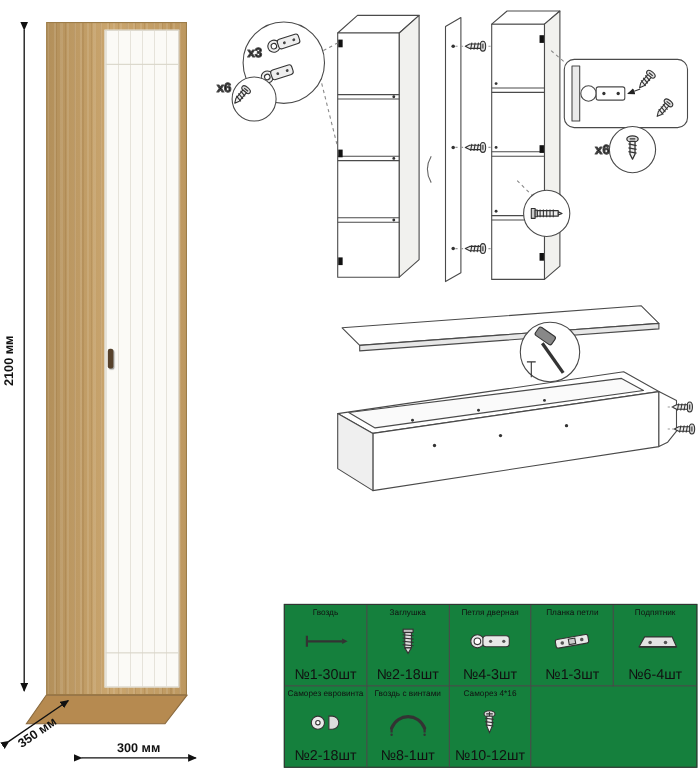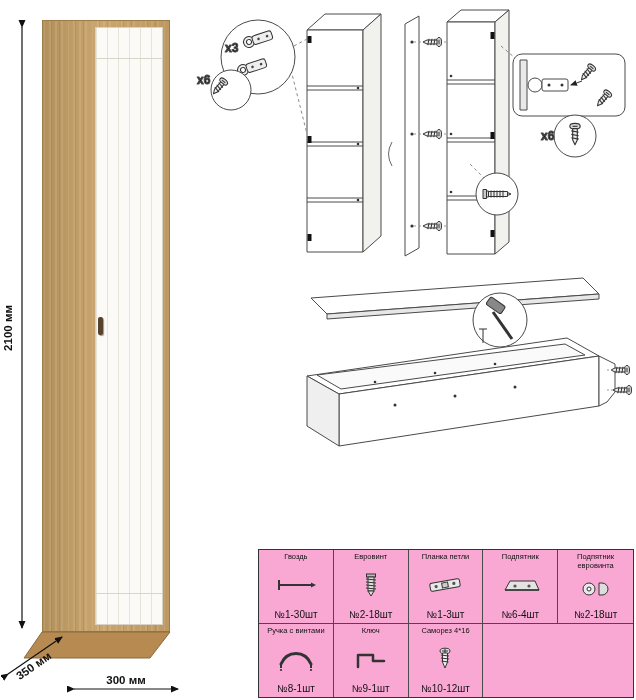--- a/index.html
+++ b/index.html
@@ -23,28 +23,28 @@
   .door-rail.bottom{bottom:30px}
   .handle{position:absolute;left:2px;top:50%;margin-top:-9px;width:5px;height:18px;
           background:#57422c;border-radius:2px;box-shadow:1px 1px 1px rgba(0,0,0,.4);}
 
   .dim{font-weight:bold;font-size:11.5px;fill:#111;font-family:"Liberation Sans",sans-serif;}
   .ct{font-weight:bold;font-size:12px;fill:#111;font-family:"Liberation Sans",sans-serif;}
 
   
   .parts-table{position:absolute;left:258px;top:549px;width:376px;height:149px;
                display:grid;grid-template-columns:repeat(5,1fr);grid-template-rows:1fr 1fr;
-               border:1.4px solid #333;box-sizing:border-box;background:#f9a8d4;}
+               border:1.4px solid #333;box-sizing:border-box;background:#15803d;}
   .part-cell{border-right:1px solid #4a4a4a;border-bottom:1px solid #4a4a4a;
              display:flex;flex-direction:column;align-items:center;justify-content:space-between;
              padding:3px 2px;box-sizing:border-box;overflow:hidden;}
   .part-cell:nth-child(5n){border-right:none;}
   .part-cell:nth-child(n+6){border-bottom:none;align-items:center;}
   .part-name{font-size:7.5px;color:#111;text-align:center;line-height:1.15;}
-  .part-qty{font-size:10px;color:#111;text-align:center;}
+  .part-qty{font-size:13px;color:#111;text-align:center;}
   .part-icon{flex:0 0 auto;}
 </style>
 </head>
 <body>
 
 <div class="page">
 
   <div class="cabinet">
     <div class="door">
       <div class="door-rail top"></div>
@@ -234,34 +234,45 @@
       <div class="part-name">Гвоздь</div>
       <svg class="part-icon" width="46" height="26" viewBox="0 0 46 26">
         <line x1="6" y1="13" x2="38" y2="13" stroke="#333" stroke-width="2"></line>
         <line x1="6" y1="8" x2="6" y2="18" stroke="#333" stroke-width="2"></line>
         <path d="M38,10.5 L43,13 L38,15.5 Z" fill="#333"></path>
       </svg>
       <div class="part-qty">№1-30шт</div>
     </div>
 
     <div class="part-cell">
-      <div class="part-name">Евровинт</div>
+      <div class="part-name">Заглушка</div>
       <svg class="part-icon" width="46" height="26" viewBox="0 0 46 26">
         <rect x="18.5" y="2" width="9" height="3" fill="#bbb" stroke="#333"></rect>
         <rect x="20" y="5" width="6" height="14" fill="#ddd" stroke="#333"></rect>
         <line x1="18" y1="7" x2="28" y2="8" stroke="#333"></line>
         <line x1="18" y1="10" x2="28" y2="11" stroke="#333"></line>
         <line x1="18" y1="13" x2="28" y2="14" stroke="#333"></line>
         <line x1="18" y1="16" x2="28" y2="17" stroke="#333"></line>
         <path d="M20,19 L23,24 L26,19 Z" fill="#ddd" stroke="#333"></path>
       </svg>
       <div class="part-qty">№2-18шт</div>
     </div>
 
 
+    <div class="part-cell">
+      <div class="part-name">Петля дверная</div>
+      <svg class="part-icon" width="46" height="26" viewBox="0 0 46 26">
+        <circle cx="12" cy="13" r="6" fill="#e8e8e8" stroke="#333"></circle>
+        <circle cx="12" cy="13" r="3" fill="#fff" stroke="#333"></circle>
+        <rect x="17" y="8" width="24" height="10" rx="3" fill="#e8e8e8" stroke="#333"></rect>
+        <circle cx="24" cy="13" r="1.5" fill="#555"></circle>
+        <circle cx="36" cy="13" r="1.5" fill="#555"></circle>
+      </svg>
+      <div class="part-qty">№4-3шт</div>
+    </div>
 
     <div class="part-cell">
       <div class="part-name">Планка петли</div>
       <svg class="part-icon" width="46" height="26" viewBox="0 0 46 26">
         <g transform="rotate(-10 23 13)">
           <rect x="8" y="9" width="30" height="8" rx="2" fill="#e8e8e8" stroke="#333"></rect>
           <rect x="20" y="10.5" width="6" height="5" fill="#ccc" stroke="#333"></rect>
           <circle cx="14" cy="13" r="1.6" fill="#555"></circle>
           <circle cx="32" cy="13" r="1.6" fill="#555"></circle>
         </g>
@@ -274,48 +285,41 @@
       <svg class="part-icon" width="46" height="26" viewBox="0 0 46 26">
         <path d="M8,18 L13,9 L38,9 L42,18 Z" fill="#e3e3e3" stroke="#333"></path>
         <circle cx="18" cy="14" r="1.6" fill="#555"></circle>
         <circle cx="32" cy="14" r="1.6" fill="#555"></circle>
         <line x1="8" y1="18" x2="42" y2="18" stroke="#333" stroke-width="1.5"></line>
       </svg>
       <div class="part-qty">№6-4шт</div>
     </div>
 
     <div class="part-cell">
-      <div class="part-name">Подпятник евровинта</div>
+      <div class="part-name">Саморез евровинта</div>
       <svg class="part-icon" width="46" height="26" viewBox="0 0 46 26">
         <circle cx="16" cy="13" r="6" fill="#e9e9e9" stroke="#333"></circle>
         <circle cx="16" cy="13" r="2" fill="#fff" stroke="#333"></circle>
         <path d="M29,7 a6,6 0 0 1 0,12 l-3,0 l0,-12 Z" fill="#ddd" stroke="#333"></path>
       </svg>
       <div class="part-qty">№2-18шт</div>
     </div>
 
     <div class="part-cell">
-      <div class="part-name">Ручка с винтами</div>
+      <div class="part-name">Гвоздь с винтами</div>
       <svg class="part-icon" width="46" height="26" viewBox="0 0 46 26">
         <path d="M8,18 C14,4 32,4 38,18" fill="none" stroke="#333" stroke-width="3" stroke-linecap="round"></path>
         <line x1="8" y1="18" x2="8" y2="22" stroke="#333" stroke-width="2"></line>
         <line x1="38" y1="18" x2="38" y2="22" stroke="#333" stroke-width="2"></line>
         <circle cx="8" cy="24" r="1.1" fill="#333"></circle>
         <circle cx="38" cy="24" r="1.1" fill="#333"></circle>
       </svg>
       <div class="part-qty">№8-1шт</div>
     </div>
 
-    <div class="part-cell">
-      <div class="part-name">Ключ</div>
-      <svg class="part-icon" width="46" height="26" viewBox="0 0 46 26">
-        <polyline points="10,21 10,9 25,9 25,15 36,15" fill="none" stroke="#333" stroke-width="2.5" stroke-linejoin="round" stroke-linecap="round"></polyline>
-      </svg>
-      <div class="part-qty">№9-1шт</div>
-    </div>
 
     <div class="part-cell">
       <div class="part-name">Саморез 4*16</div>
       <svg class="part-icon" width="46" height="26" viewBox="0 0 46 26">
         <ellipse cx="23" cy="5" rx="5" ry="2.8" fill="#ddd" stroke="#333"></ellipse>
         <line x1="20" y1="5" x2="26" y2="5" stroke="#333"></line>
         <line x1="23" y1="3" x2="23" y2="7" stroke="#333"></line>
         <path d="M20.5,7 L20.5,16 L23,22 L25.5,16 L25.5,7 Z" fill="#eee" stroke="#333"></path>
         <line x1="19" y1="9" x2="27" y2="10" stroke="#333"></line>
         <line x1="19" y1="12" x2="27" y2="13" stroke="#333"></line>

